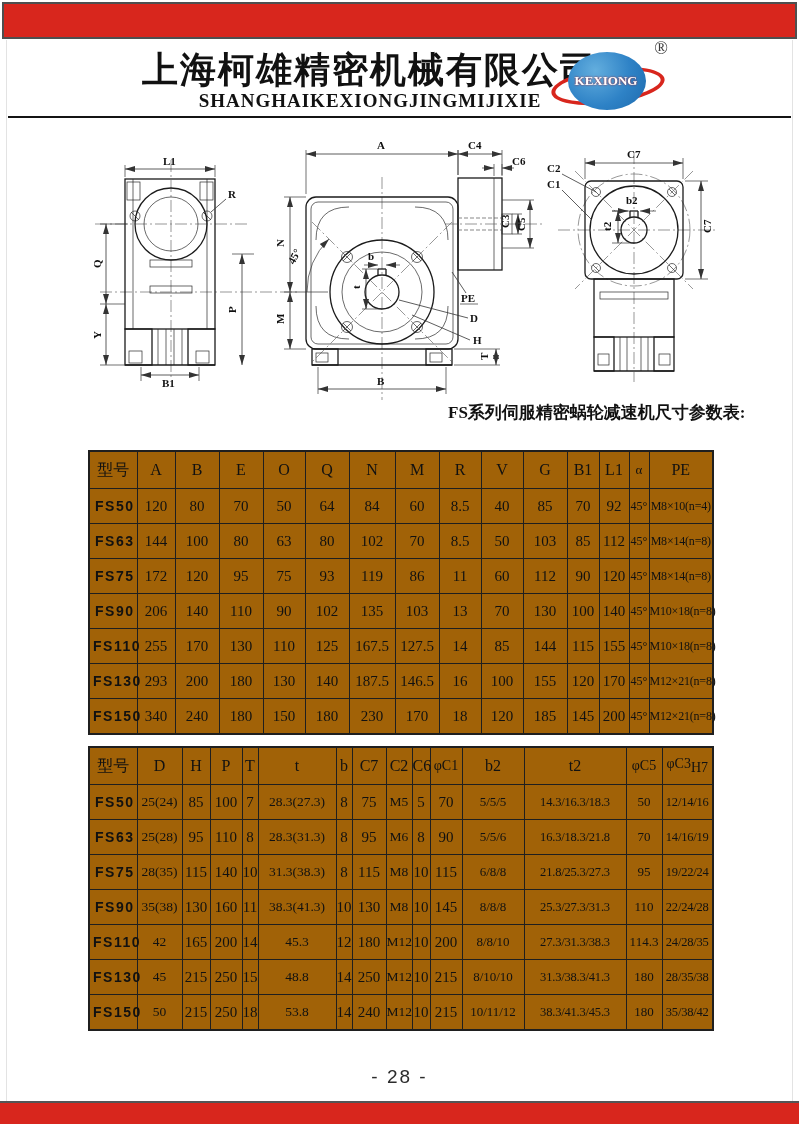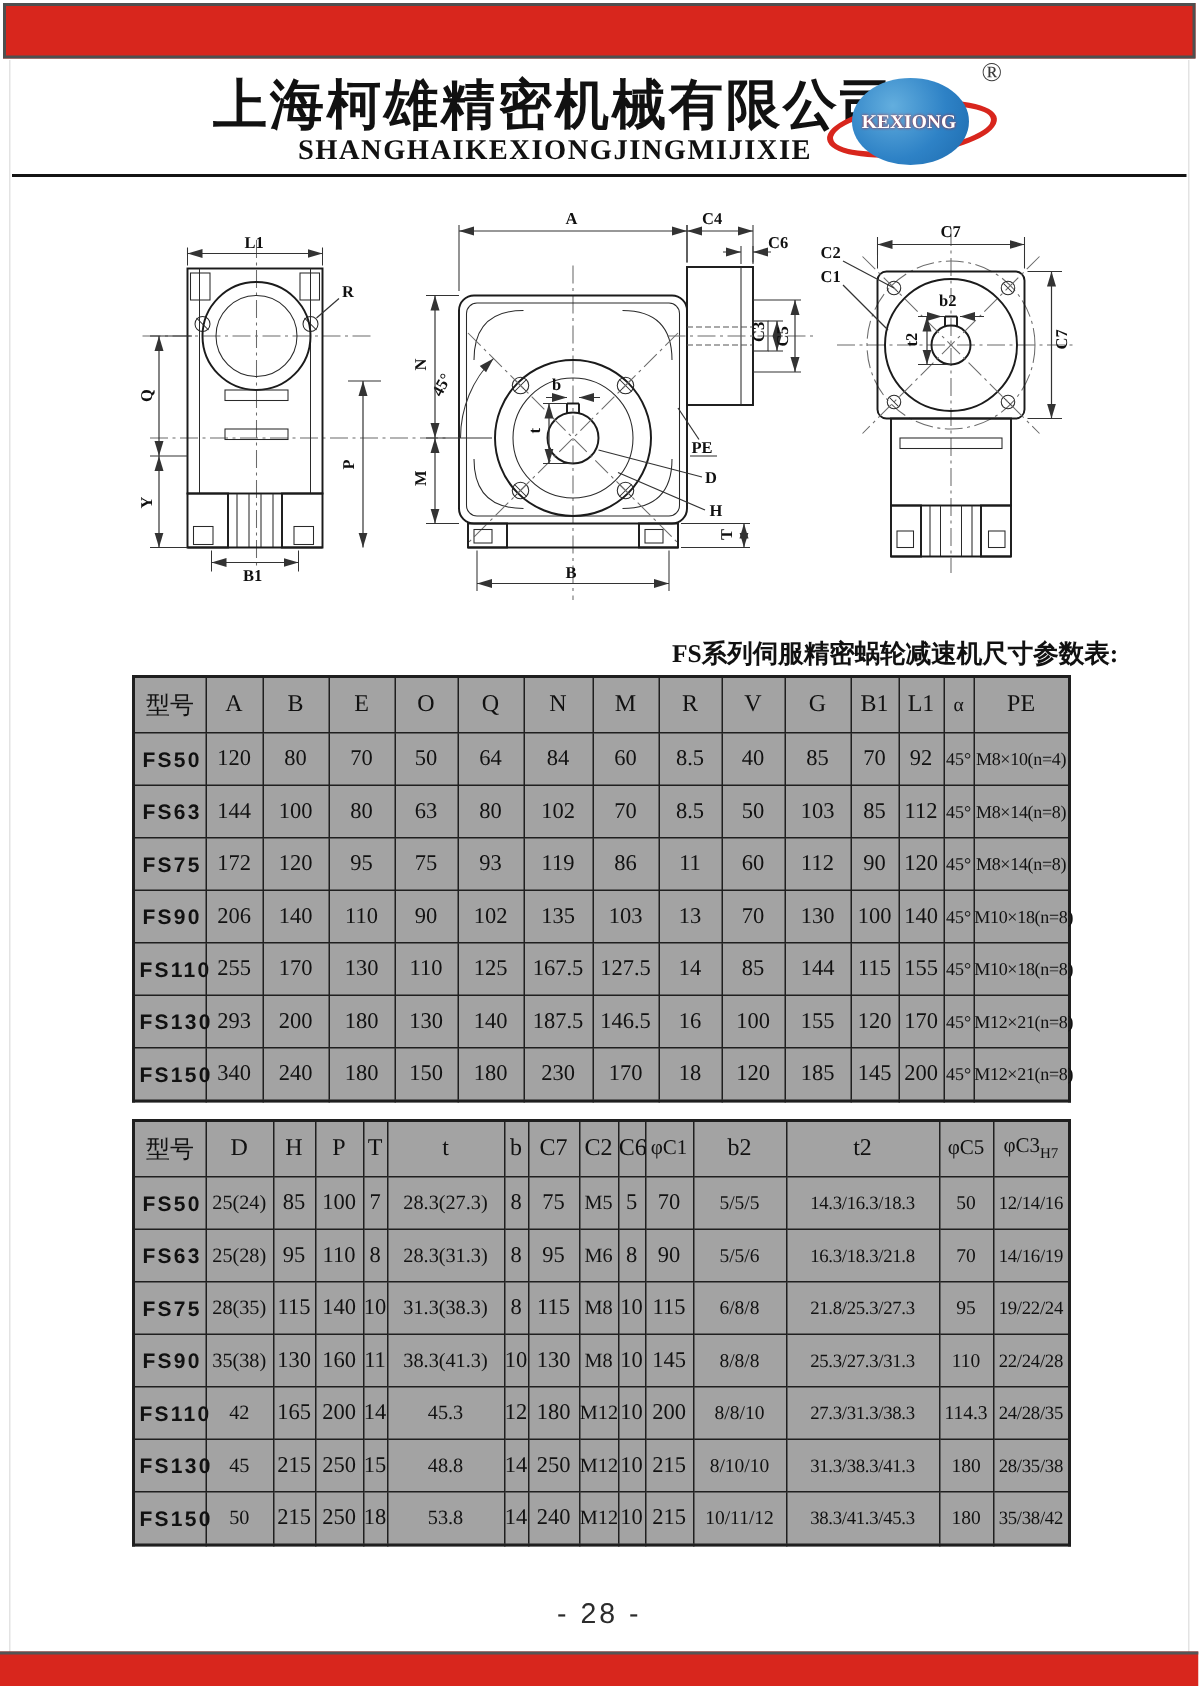--- a/index.html
+++ b/index.html
@@ -34,46 +34,46 @@
   .ol{stroke:#1b1b1b;stroke-width:1.3;fill:none;}
   .tl{stroke:#2a2a2a;stroke-width:0.7;fill:none;}
   .cl{stroke:#6b6b6b;stroke-width:0.7;fill:none;stroke-dasharray:12 3 2 3;}
   .hd{stroke:#555;stroke-width:0.7;fill:none;stroke-dasharray:4 2;}
   .dim{stroke:#333;stroke-width:0.8;fill:none;marker-start:url(#arr);marker-end:url(#arr);}
   .ext{stroke:#333;stroke-width:0.7;fill:none;}
   .ldr{stroke:#333;stroke-width:0.8;fill:none;}
   .lbl{font:bold 11px "Liberation Serif",serif;fill:#101010;}
 
   
-  .table-caption{position:absolute;left:448px;top:424px;width:345px;
+  .table-caption{position:absolute;left:448px;top:401px;width:345px;
       font-size:17px;font-weight:bold;font-family:"Liberation Serif",serif;}
 
   
   table{position:absolute;left:88px;border-collapse:collapse;table-layout:fixed;width:624px;
-      border:2px solid #1f1f1f;background:#a3a3a3;}
+      border:2px solid #1f1f1f;background:#a16207;}
   th,td{border:1px solid #1f1f1f;text-align:center;padding:0;white-space:nowrap;overflow:visible;
       font-family:"Liberation Serif",serif;}
   th{font-weight:normal;font-size:16px;height:36px;}
   td{font-size:15px;height:34px;}
   td.model{font-weight:bold;font-size:14px;letter-spacing:1.5px;text-align:center;padding-left:3px;
       font-family:"Liberation Sans",sans-serif;}
   .t1{top:450px;}
   .t2{top:746px;}
   .t1 th:nth-child(14){font-size:13px;}
   .t1 td:nth-child(14){font-size:12px;}
   .t1 td:nth-child(15){font-size:12px;letter-spacing:-0.2px;}
   .t2 td:nth-child(2){font-size:13.5px;}
   .t2 td:nth-child(6){font-size:13.5px;}
   .t2 td:nth-child(9){font-size:13.5px;}
   .t2 td:nth-child(12){font-size:13px;}
   .t2 td:nth-child(13){font-size:12.5px;letter-spacing:-0.2px;}
   .t2 td:nth-child(14){font-size:13px;}
   .t2 td:nth-child(15){font-size:12.5px;letter-spacing:-0.2px;}
   .t2 th:nth-child(11),.t2 th:nth-child(14),.t2 th:nth-child(15){font-size:14px;}
-  sub{font-size:10px;margin-top:16px;}
+  sub{font-size:14px;margin-top:16px;}
 
   .page-number{position:absolute;left:0;top:1066px;width:799px;text-align:center;
       font:19px "Liberation Sans",sans-serif;color:#2c2c2c;letter-spacing:2px;}
 </style>
 </head>
 <body>
 
 <div class="page-edge edge-l"></div>
 <div class="page-edge edge-r"></div>
 

